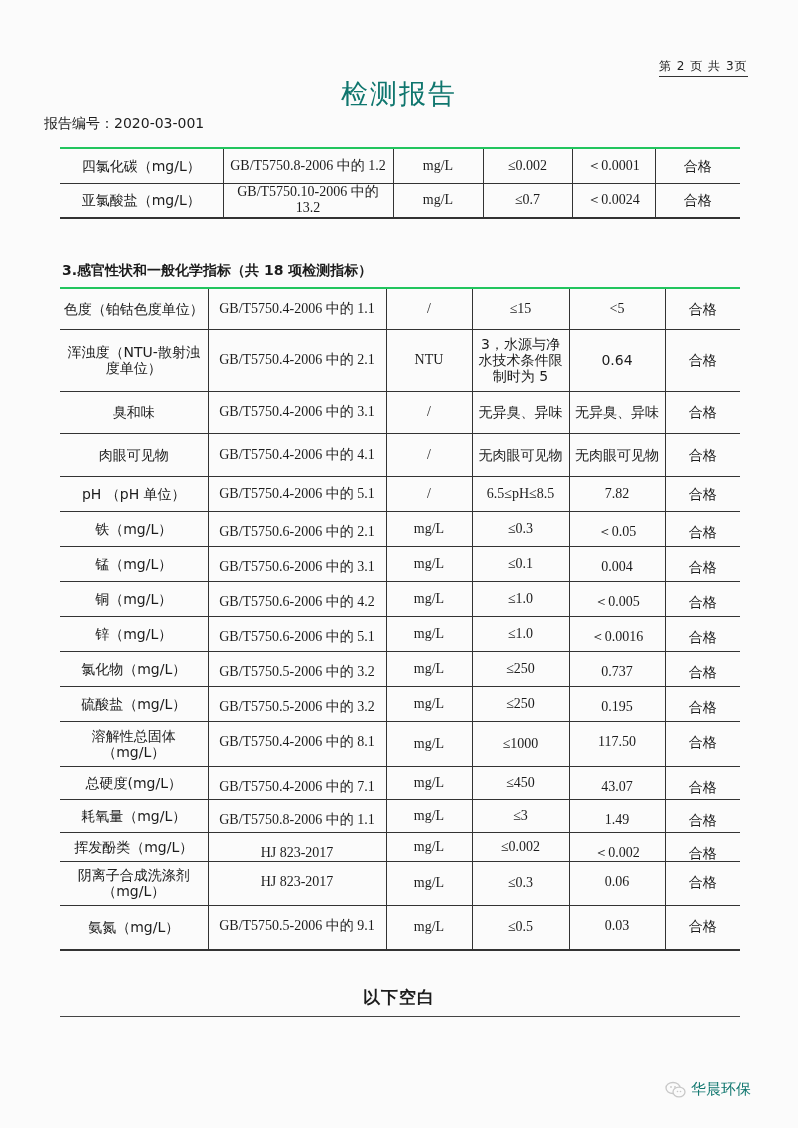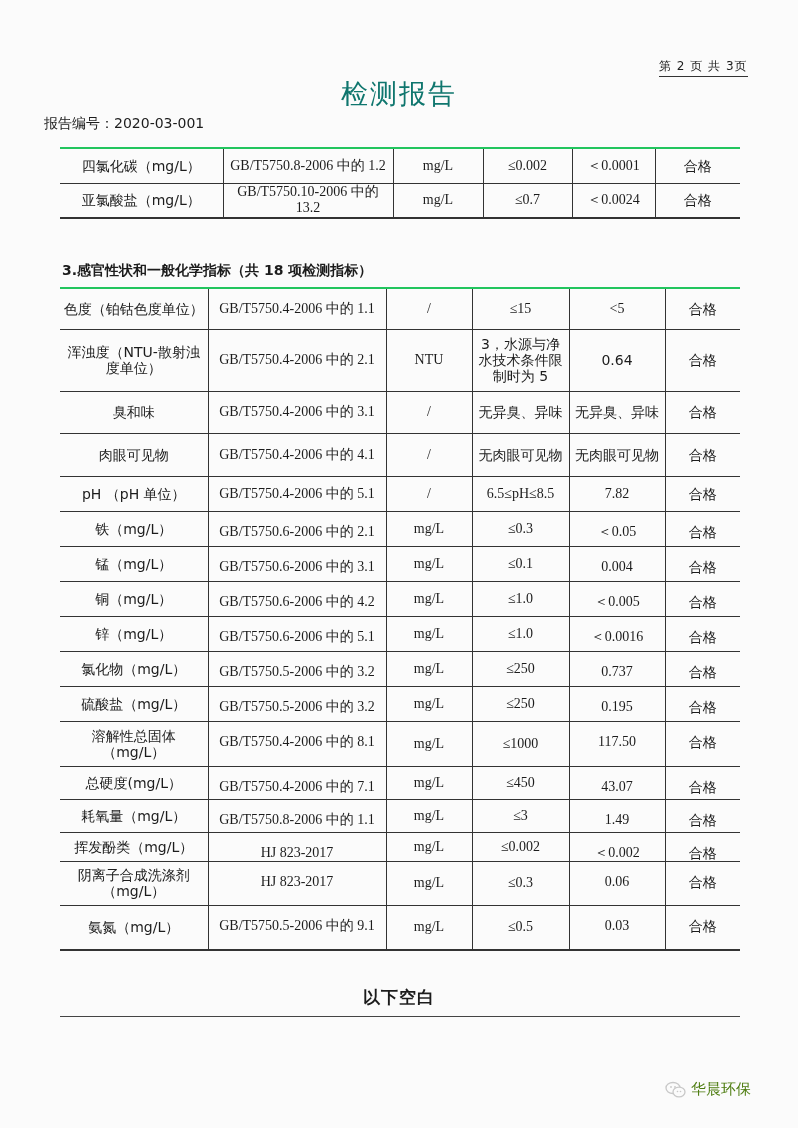--- a/index.html
+++ b/index.html
@@ -34,21 +34,21 @@
     position: absolute; left: 62px; top: 262px; font-family: "DejaVu Sans", sans-serif;
     font-size: 14px; font-weight: bold; text-align: center;
   }
   .blank {
     position: absolute; left: 0; width: 798px; top: 986px; text-align: center;
     font-family: "DejaVu Sans", sans-serif; font-size: 17px; font-weight: bold; letter-spacing: 1px;
   }
   .rule { position: absolute; left: 60px; width: 680px; top: 1016px; border-top: 1px solid #444; }
   .watermark {
     position: absolute; left: 665px; top: 1080px; font-family: "DejaVu Sans", sans-serif;
-    font-size: 15px; color: #4d7c0f; display: flex; align-items: center; gap: 4px;
+    font-size: 15px; color: #0f766e; display: flex; align-items: center; gap: 4px;
   }
 </style>
 </head>
 <body>
 
 <div class="page-no">第 2 页 共 3页</div>
 <div class="title">检测报告</div>
 <div class="report-no">报告编号：2020-03-001</div>
 
 <table style="left:60px; top:147px; width:680px;">

